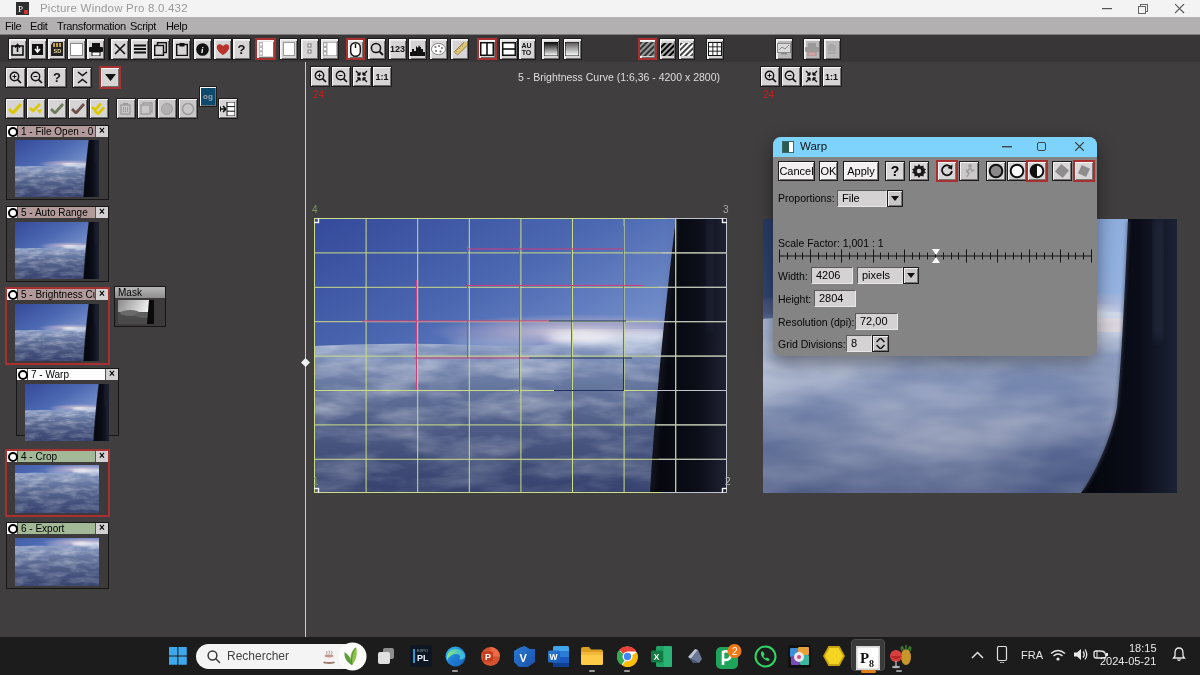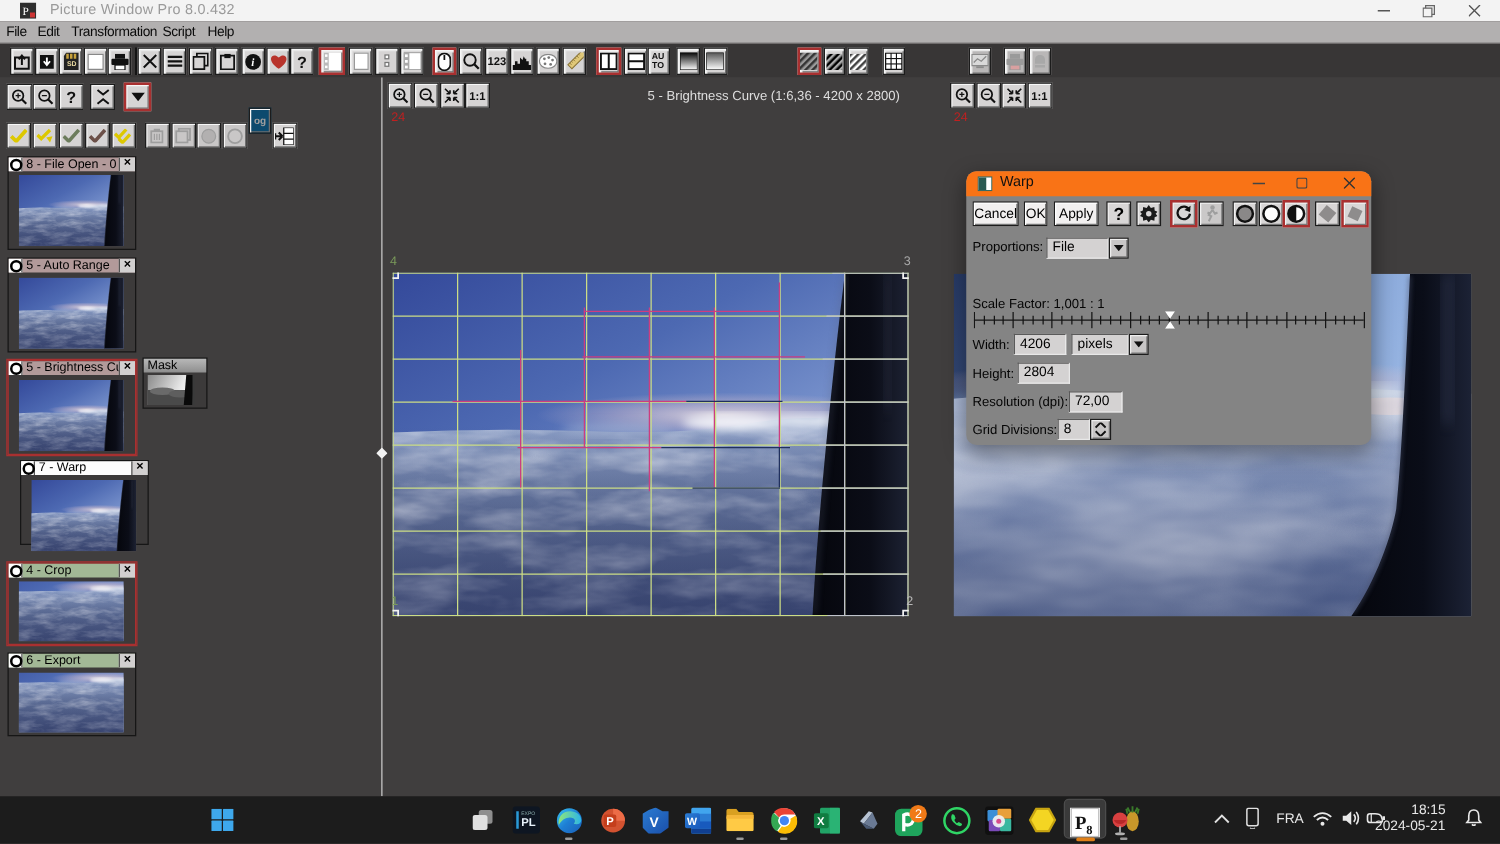--- a/index.html
+++ b/index.html
@@ -30,21 +30,21 @@
   .panel { position:absolute; width:103px; border:1px solid #161616; background:#3c3a3a; }
   .phead { position:absolute; left:0; top:0; right:0; height:11px; display:flex; align-items:center; font-size:10px; color:#000; }
   .pradio { width:11px; height:11px; background:#fff; border-right:1px solid #555; position:relative; flex:none;}
   .pradio:after { content:""; position:absolute; left:1px; top:1px; width:6px; height:6px; border:2px solid #000; border-radius:50%; background:#fff;}
   .pname { flex:1; padding-left:3px; white-space:nowrap; overflow:hidden; }
   .px { width:13px; height:11px; background:#d2d0d0; border-left:1px solid #555; font-size:10px; font-weight:bold; line-height:10px; text-align:center; color:#000; flex:none;}
   .thumb { position:absolute; left:8px; top:15px; }
   
   #dlg { left:773px; top:75px; width:324px; height:219px; background:#848484; border-radius:8px;
          box-shadow:0 6px 18px rgba(0,0,0,.45); }
-  #dlgtitle { left:0; top:0; width:100%; height:20px; background:#f97316; border-radius:8px 8px 0 0;padding-left:16px; }
+  #dlgtitle { left:0; top:0; width:100%; height:20px; background:#7dd3fc; border-radius:8px 8px 0 0;padding-left:16px; }
   .db { position:absolute; background:#f2f0f0; border:1px solid #1c1c1c;
         box-shadow: inset 1px 1px 0 #fff, inset -1px -1px 0 #777;
         font-size:11px; color:#000; display:flex; align-items:center; justify-content:center; height:20px; }
   .ib { position:absolute; background:#d8d6d6; border:1px solid #1c1c1c;
         box-shadow: inset 1px 1px 0 #f2f2f2, inset -1px -1px 0 #777;
         width:20px; height:20px; display:flex; align-items:center; justify-content:center; }
   .fld { position:absolute; background:#d4d2d2; border:1px solid; border-color:#5a5a5a #e8e8e8 #e8e8e8 #5a5a5a;
          font-size:11px; color:#000; padding:1px 0 0 4px; height:17px; }
   .dlab { position:absolute; font-size:10.5px; color:#050505; white-space:nowrap;}
   .ddarrow { position:absolute; background:#c8c6c6; border:1px solid #1c1c1c;
@@ -501,21 +501,21 @@
         <rect x="7" y="0" width="8" height="14" fill="#fff" stroke="#111"></rect>
         <path d="M7,4.6 H15 M7,9.2 H15" stroke="#111"></path>
         <path d="M0,7 L6,7 M6,7 L3,4 M6,7 L3,10" stroke="#111" stroke-width="1.6"></path>
         <path d="M0,4.5 L0,9.5" stroke="#111" stroke-width="2"></path>
       </svg>
     </div>
 
   <div class="panel" style="left:6px;top:63px;height:75px">
     <div class="phead" style="background:#b29a9a">
         <div class="pradio"></div>
-        <div class="pname">8 - File Open - 0</div>
+        <div class="pname">1 - File Open - 0</div>
         <div class="px">×</div>
       </div>
     <svg class="thumb" width="84" height="57" style="left:8px;top:14px">
         <use href="#photo" width="84" height="57"></use>
       </svg>
   </div>
   <div class="panel" style="left:6px;top:144px;height:76px">
     <div class="phead" style="background:#b29a9a">
         <div class="pradio"></div>
         <div class="pname">5 - Auto Range</div>
@@ -827,20 +827,39 @@
       <svg width="18" height="18">
         <g fill="#3ea8ec">
           <rect width="8.4" height="8.4" rx="0.5"></rect>
           <rect x="9.4" width="8.4" height="8.4" rx="0.5"></rect>
           <rect y="9.4" width="8.4" height="8.4" rx="0.5"></rect>
           <rect x="9.4" y="9.4" width="8.4" height="8.4" rx="0.5"></rect>
         </g>
       </svg>
     </div>
 
+  <div class="abs" style="left:196px;top:7px;width:170px;height:25px;background:#f4f4f4;border-radius:13px">
+    <svg class="abs" style="left:11px;top:6px" width="14" height="14">
+        <circle cx="5.5" cy="5.5" r="4.4" fill="none" stroke="#3a3a3a" stroke-width="1.5"></circle>
+        <line x1="8.8" y1="8.8" x2="13" y2="13" stroke="#3a3a3a" stroke-width="1.5"></line>
+      </svg>
+    <span class="abs" style="left:31px;top:5px;font-size:12px;color:#444">Rechercher</span>
+    <svg class="abs" style="left:125px;top:5px" width="16" height="16">
+        <ellipse cx="8" cy="13.5" rx="6" ry="1.5" fill="#9a7a6a"></ellipse>
+        <path d="M3.5,7 L12.5,7 L11.5,13 L4.5,13 Z" fill="#f8f0ee"></path>
+        <ellipse cx="8" cy="7" rx="4.5" ry="1.4" fill="#c09a90"></ellipse>
+        <path d="M5.5,2 q1,1.8 0,3.4 M8,1.5 q1,1.8 0,3.4 M10.5,2 q1,1.8 0,3.4" stroke="#b0928a" fill="none" stroke-width="0.9"></path>
+      </svg>
+    <svg class="abs" style="left:142px;top:-2px" width="29" height="29">
+        <circle cx="14.5" cy="14.5" r="14" fill="#fbfbf9"></circle>
+        <path d="M14,23 C11,17 12,10 18,5 C20,11 18,19 14,23 Z" fill="#8bc34a"></path>
+        <path d="M13.5,23 C9,20 6,16 6.5,10 C11,13 13.5,17 13.8,22 Z" fill="#5a9e3a"></path>
+        <path d="M14,23 C13,17 14,10 17.5,6" stroke="#4a7a2a" stroke-width="0.8" fill="none"></path>
+      </svg>
+  </div>
 
   <div class="tico" style="left:372px">
       <svg width="17" height="16">
         <rect x="5" y="0" width="11" height="11" rx="2" fill="#8e8e8e"></rect>
         <rect x="0" y="4" width="12" height="12" rx="2" fill="#e0e0e0"></rect>
       </svg>
     </div>
 
   <div class="tico" style="left:407px">
       <svg width="22" height="22">

